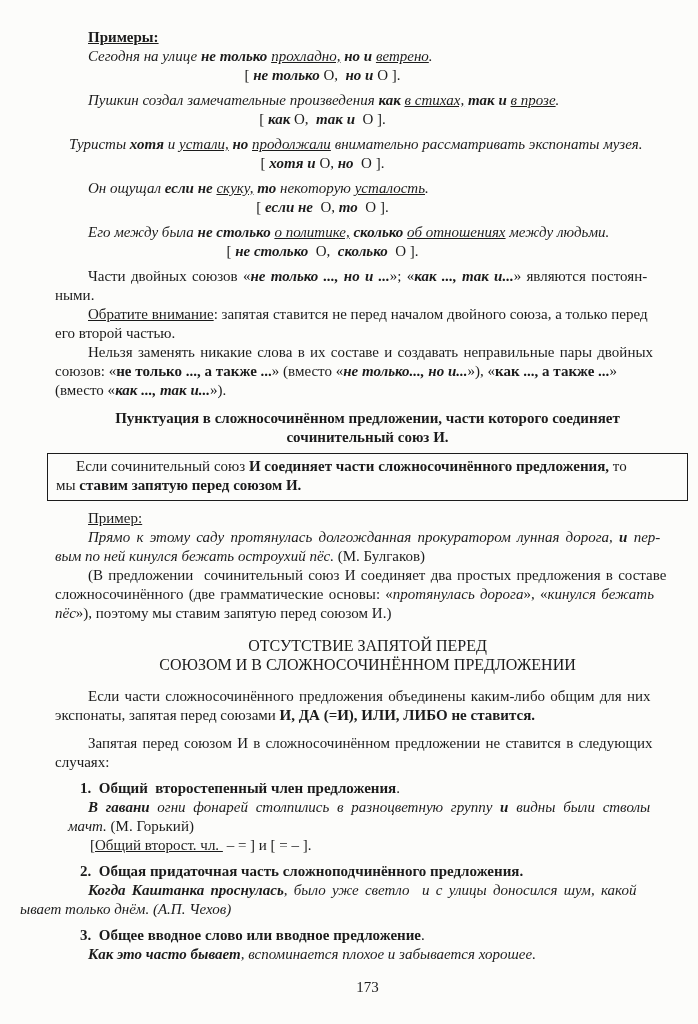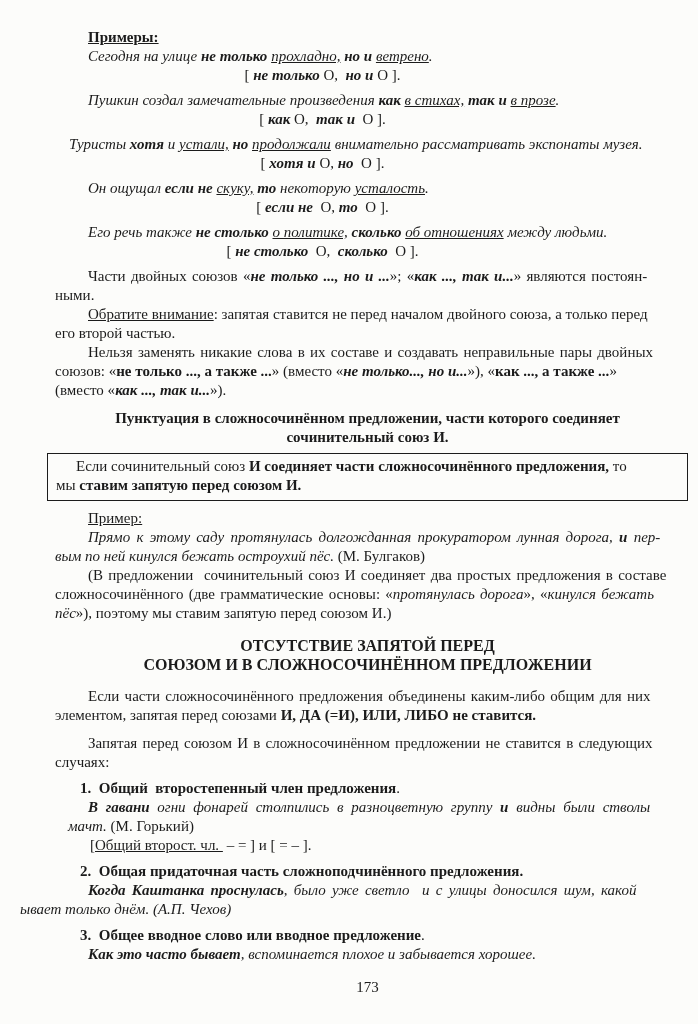--- a/index.html
+++ b/index.html
@@ -15,21 +15,21 @@
   .u{text-decoration:underline;}
   .ind{text-indent:33px;}
   .ind-sm{text-indent:14px;}
   .ind2{text-indent:20px;}
   .example{margin-bottom:6px;}
   .scheme{text-align:center;margin-right:90px;line-height:19px;white-space:pre;}
   .para{margin:0;}
   .heading{margin-top:9px;text-align:center;font-weight:bold;}
   .rule-box{border:1.6px solid #1c1c1c;margin:6px -8px 0 -8px;padding:3px 8px 5px 8px;}
   .primer{margin-top:8px;}
-  .heading-caps{margin-top:13px;text-align:center;font-weight:bold;font-size:16px;}
+  .heading-caps{margin-top:13px;text-align:center;font-weight:normal;font-size:16px;}
   .mt16{margin-top:13px;}
   .mt10{margin-top:9px;}
   .item{margin-top:7px;}
   .item-title{margin-left:25px;}
   .item-ind{margin-left:33px;}
   .item-out{margin-left:13px;}
   .item-scheme{margin-left:35px;}
   .item-far-left{margin-left:-35px;}
   .ws1{word-spacing:1.5px;}
   .ws2{word-spacing:2.5px;}
@@ -58,21 +58,21 @@
       <div class="line ind-sm"><span class="i">Туристы </span><span class="b i">хотя </span><span class="i">и </span><span class="i u">устали,</span><span class="i"> </span><span class="b i">но </span><span class="i u">продолжали</span><span class="i"> внимательно рассматривать экспонаты музея.</span></div>
       <div class="scheme"><span>[ </span><span class="b i">хотя и</span><span> O, </span><span class="b i">но</span><span>  O ].</span></div>
     </div>
 
     <div class="example">
       <div class="line ind"><span class="i">Он ощущал </span><span class="b i">если не </span><span class="i u">скуку,</span><span class="i"> </span><span class="b i">то </span><span class="i">некоторую </span><span class="i u">усталость</span><span class="i">.</span></div>
       <div class="scheme"><span>[ </span><span class="b i">если не</span><span>  O, </span><span class="b i">то</span><span>  O ].</span></div>
     </div>
 
     <div class="example">
-      <div class="line ind"><span class="i">Его речь также </span><span class="b i">не столько </span><span class="i u">о политике,</span><span class="i"> </span><span class="b i">сколько </span><span class="i u">об отношениях</span><span class="i"> между людьми.</span></div>
+      <div class="line ind"><span class="i">Его между была </span><span class="b i">не столько </span><span class="i u">о политике,</span><span class="i"> </span><span class="b i">сколько </span><span class="i u">об отношениях</span><span class="i"> между людьми.</span></div>
       <div class="scheme"><span>[ </span><span class="b i">не столько</span><span>  O,  </span><span class="b i">сколько</span><span>  O ].</span></div>
     </div>
 
     <div class="para">
       <div class="line ind ws1"><span>Части двойных союзов «</span><span class="b i">не только ..., но и ...</span><span>»; «</span><span class="b i">как ..., так и...</span><span>» являются постоян-</span></div>
       <div class="line"><span>ными.</span></div>
     </div>
     <div class="para">
       <div class="line ind"><span class="u">Обратите внимание</span><span>: запятая ставится не перед началом двойного союза, а только перед</span></div>
       <div class="line"><span>его второй частью.</span></div>
@@ -106,21 +106,21 @@
       <div class="line"><span class="i">пёс</span><span>»), поэтому мы ставим запятую перед союзом И.)</span></div>
     </div>
 
     <div class="heading-caps">
       <div class="line">ОТСУТСТВИЕ ЗАПЯТОЙ ПЕРЕД</div>
       <div class="line">СОЮЗОМ И В СЛОЖНОСОЧИНЁННОМ ПРЕДЛОЖЕНИИ</div>
     </div>
 
     <div class="para mt16">
       <div class="line ind ws1"><span>Если части сложносочинённого предложения объединены каким-либо общим для них</span></div>
-      <div class="line"><span>элементом, запятая перед союзами </span><span class="b">И, ДА (=И), ИЛИ, ЛИБО не ставится.</span></div>
+      <div class="line"><span>экспонаты, запятая перед союзами </span><span class="b">И, ДА (=И), ИЛИ, ЛИБО не ставится.</span></div>
     </div>
 
     <div class="para mt10">
       <div class="line ind ws1"><span>Запятая перед союзом И в сложносочинённом предложении не ставится в следующих</span></div>
       <div class="line"><span>случаях:</span></div>
     </div>
 
     <div class="item">
       <div class="line item-title"><span class="b">1.</span><span>  </span><span class="b">Общий  второстепенный член предложения</span><span>.</span></div>
       <div class="line item-ind ws3"><span class="b i">В гавани</span><span class="i"> огни фонарей столпились в разноцветную группу </span><span class="b i">и</span><span class="i"> видны были стволы</span></div>

